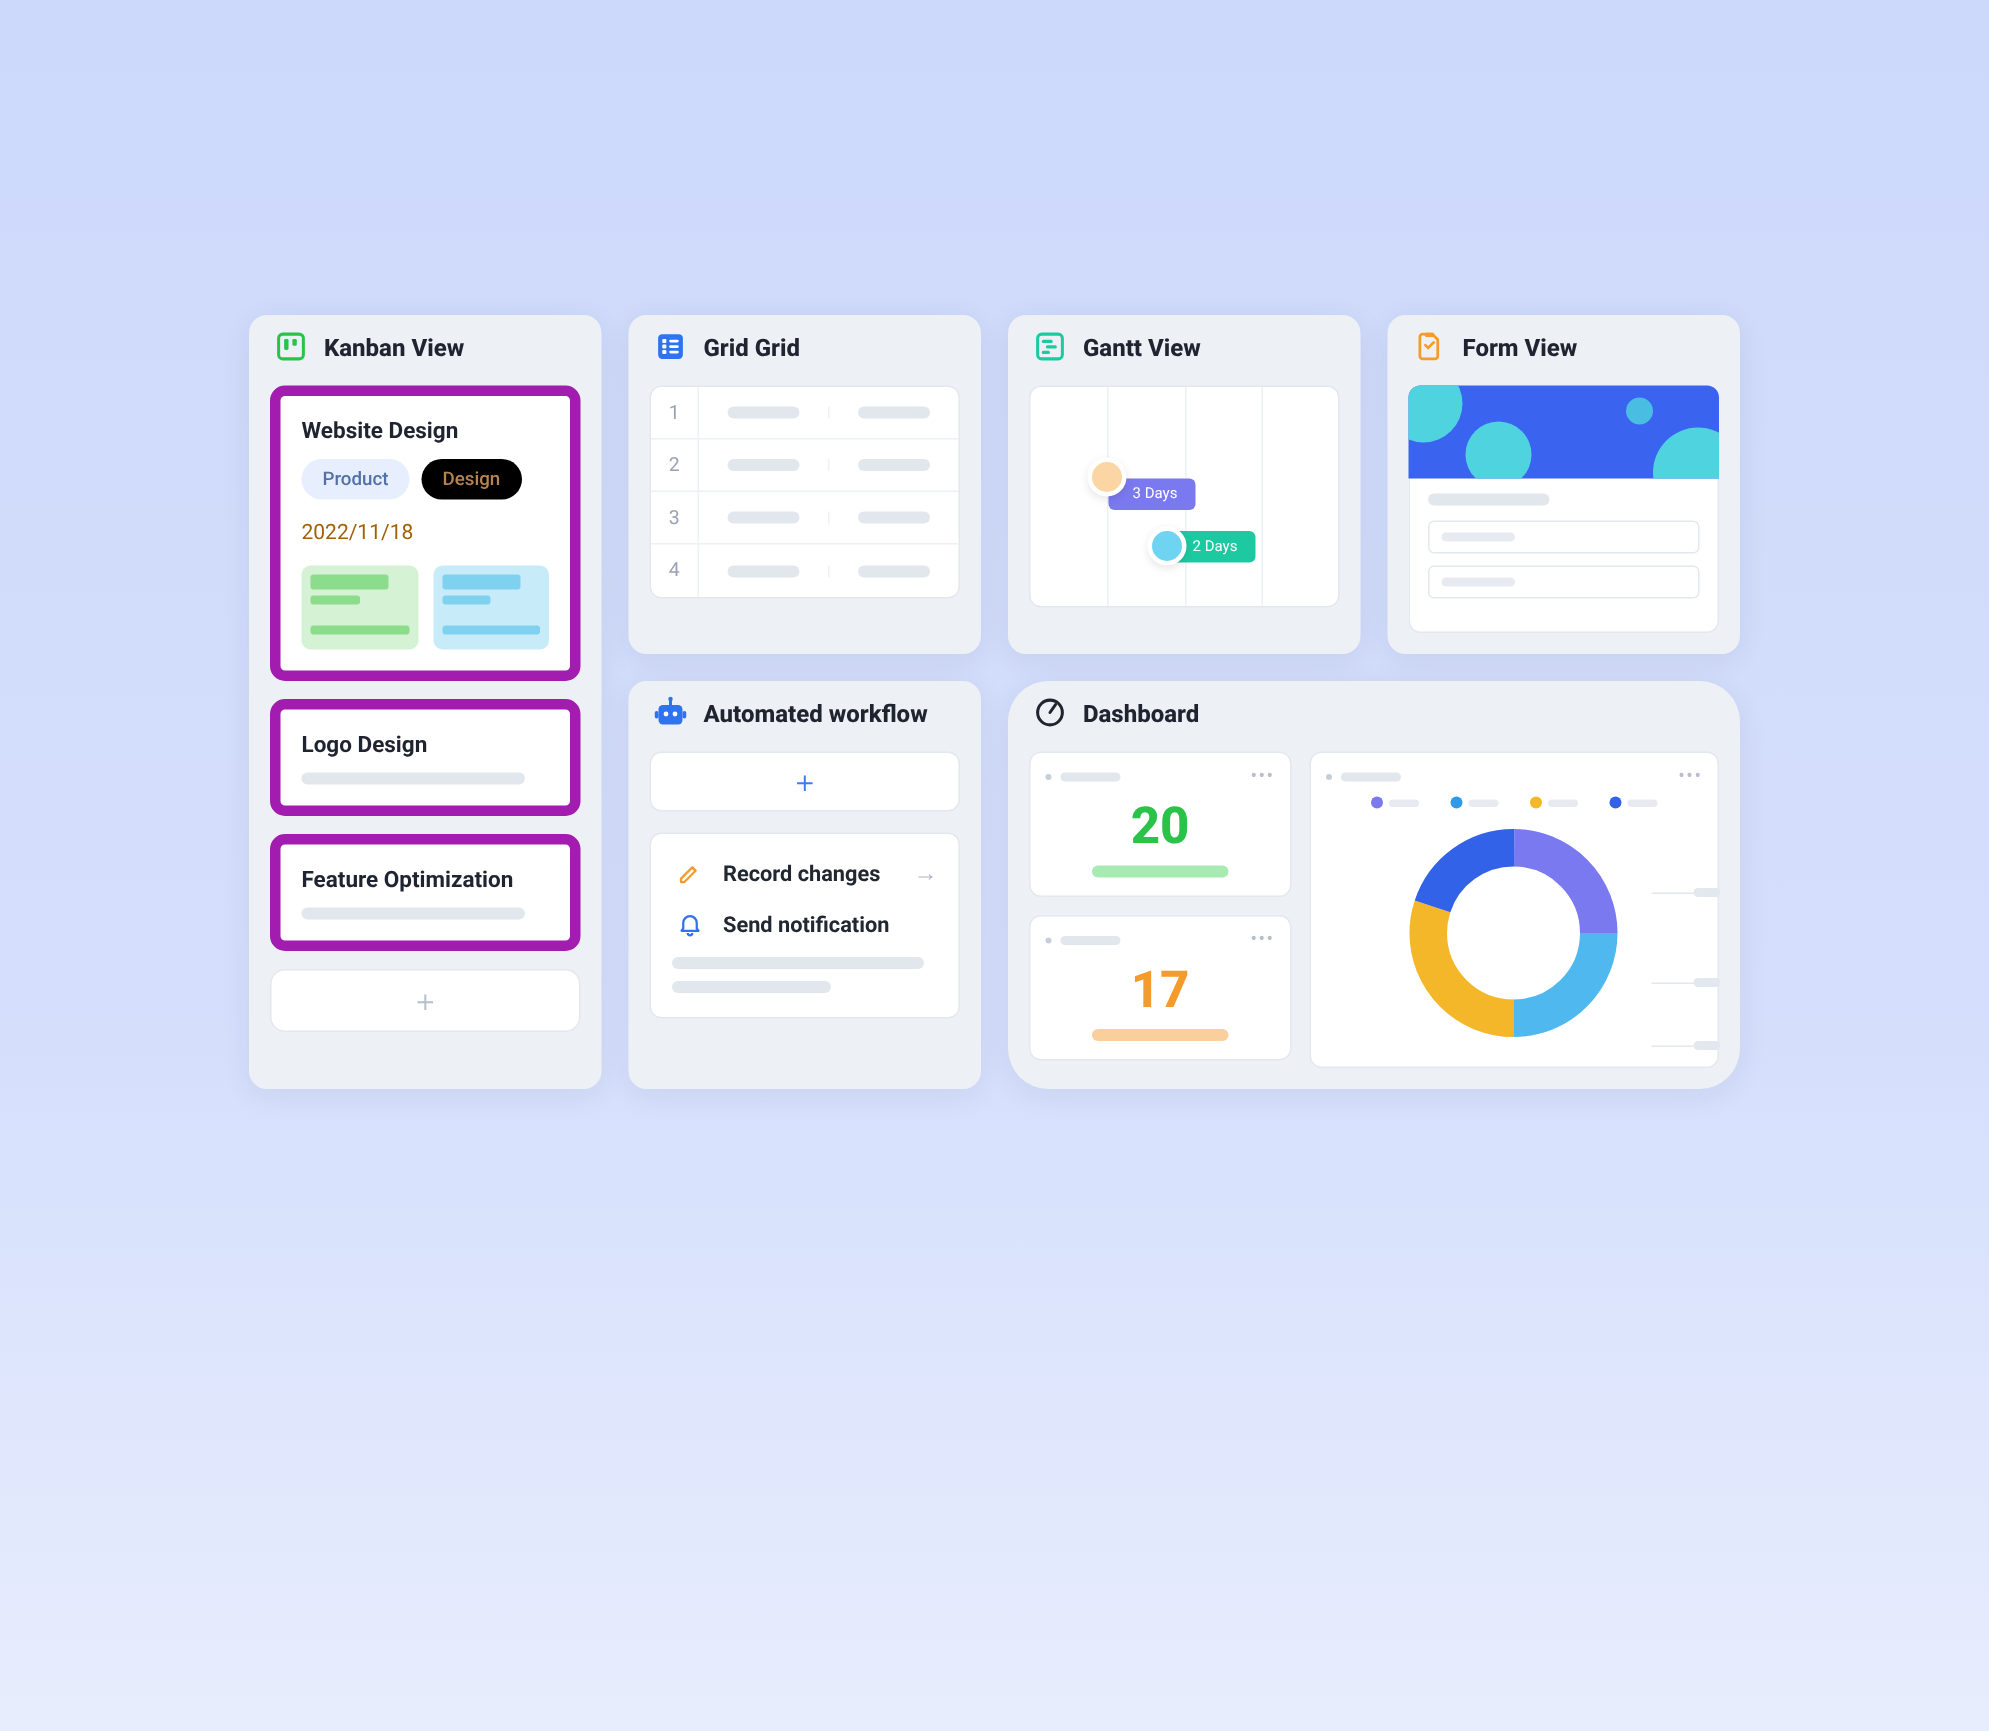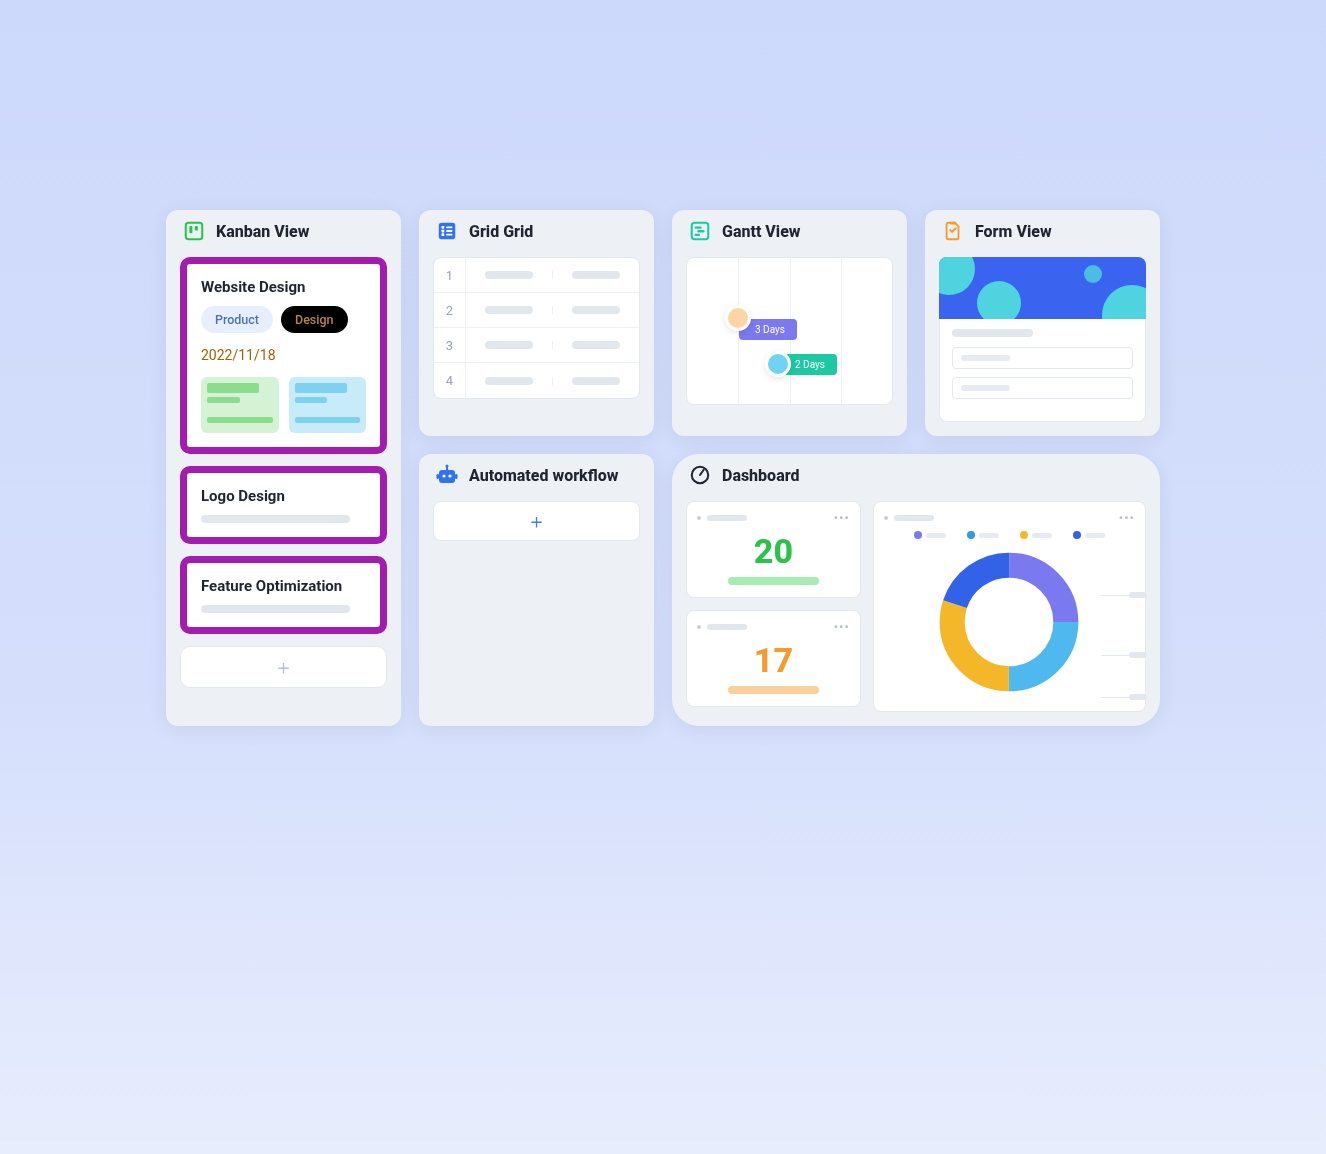--- a/index.html
+++ b/index.html
@@ -417,20 +417,43 @@
               <rect x="11" y="3" width="2" height="4" fill="#2f73f0"></rect>
               <circle cx="12" cy="3" r="1.5" fill="#2f73f0"></circle>
               <rect x="1.5" y="11" width="2.5" height="5" rx="1.2" fill="#2f73f0"></rect>
               <rect x="20" y="11" width="2.5" height="5" rx="1.2" fill="#2f73f0"></rect>
             </svg>
         </span>
         <span class="panel-title">Automated workflow</span>
       </div>
       <div class="wf-add">
         <span>＋</span>
+      </div>
+      <div class="wf-card">
+        <div class="wf-row">
+          <span class="icon-box">
+            <svg width="18" height="18" viewBox="0 0 24 24">
+                <path d="M4 17l10-10 3 3L7 20H4v-3z" fill="none" stroke="#f59b2a" stroke-width="2" stroke-linejoin="round"></path>
+                <path d="M14 7l3 3" stroke="#f59b2a" stroke-width="2"></path>
+              </svg>
+          </span>
+          <span class="wf-text">Record changes</span>
+          <span class="wf-arrow">→</span>
+        </div>
+        <div class="wf-row">
+          <span class="icon-box">
+            <svg width="18" height="18" viewBox="0 0 24 24">
+                <path d="M6 16v-5a6 6 0 1 1 12 0v5l1.5 2h-15L6 16z" fill="none" stroke="#2f73f0" stroke-width="2" stroke-linejoin="round"></path>
+                <path d="M10 20a2 2 0 0 0 4 0" fill="none" stroke="#2f73f0" stroke-width="2"></path>
+              </svg>
+          </span>
+          <span class="wf-text">Send notification</span>
+        </div>
+        <div class="wf-skel1"></div>
+        <div class="wf-skel2"></div>
       </div>
     </div>
 
     <div class="panel dash">
       <div class="panel-header">
         <span class="icon-box">
           <svg width="22" height="22" viewBox="0 0 24 24">
               <circle cx="12" cy="12" r="9" fill="none" stroke="#1f2430" stroke-width="2.2"></circle>
               <path d="M12 12 L12 5" stroke="#1f2430" stroke-width="2.2" stroke-linecap="round" transform="rotate(35 12 12)"></path>
             </svg>

